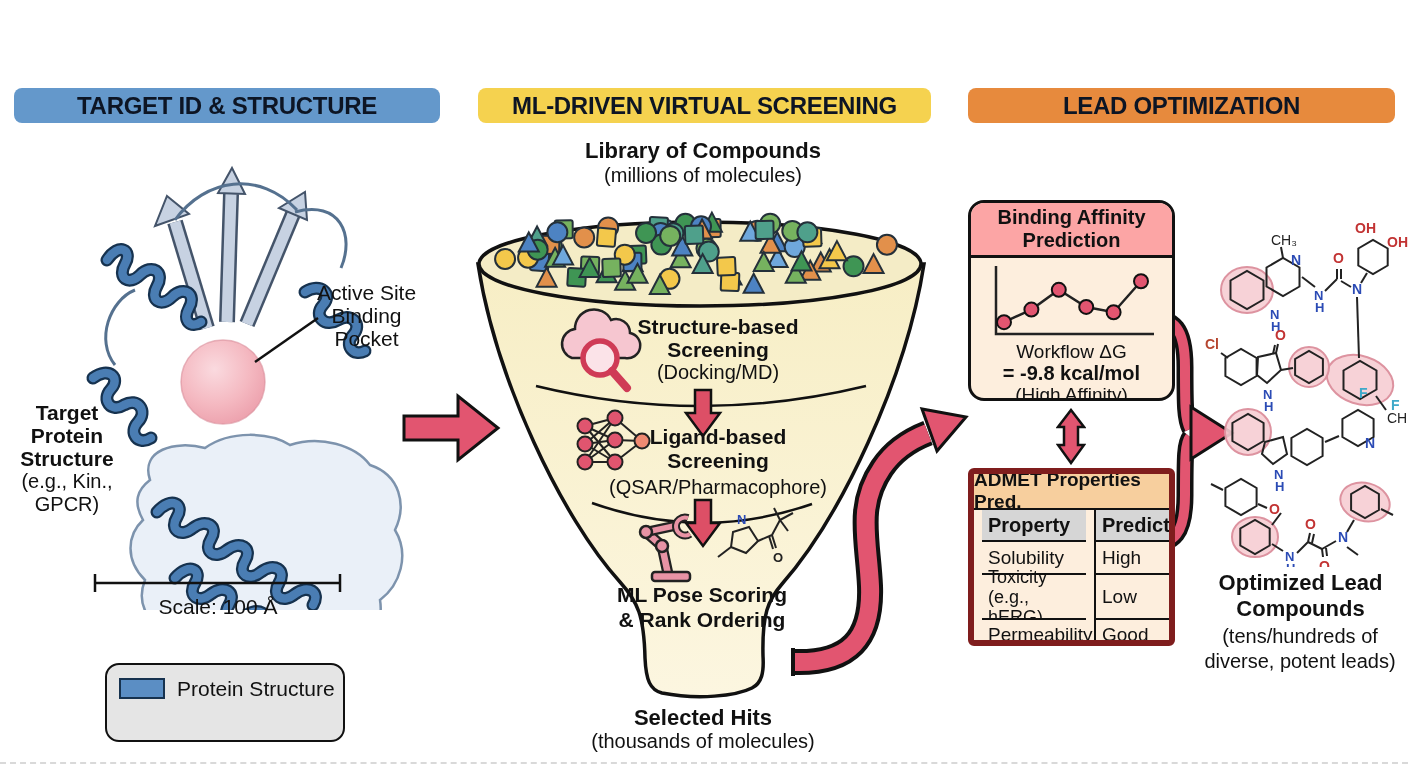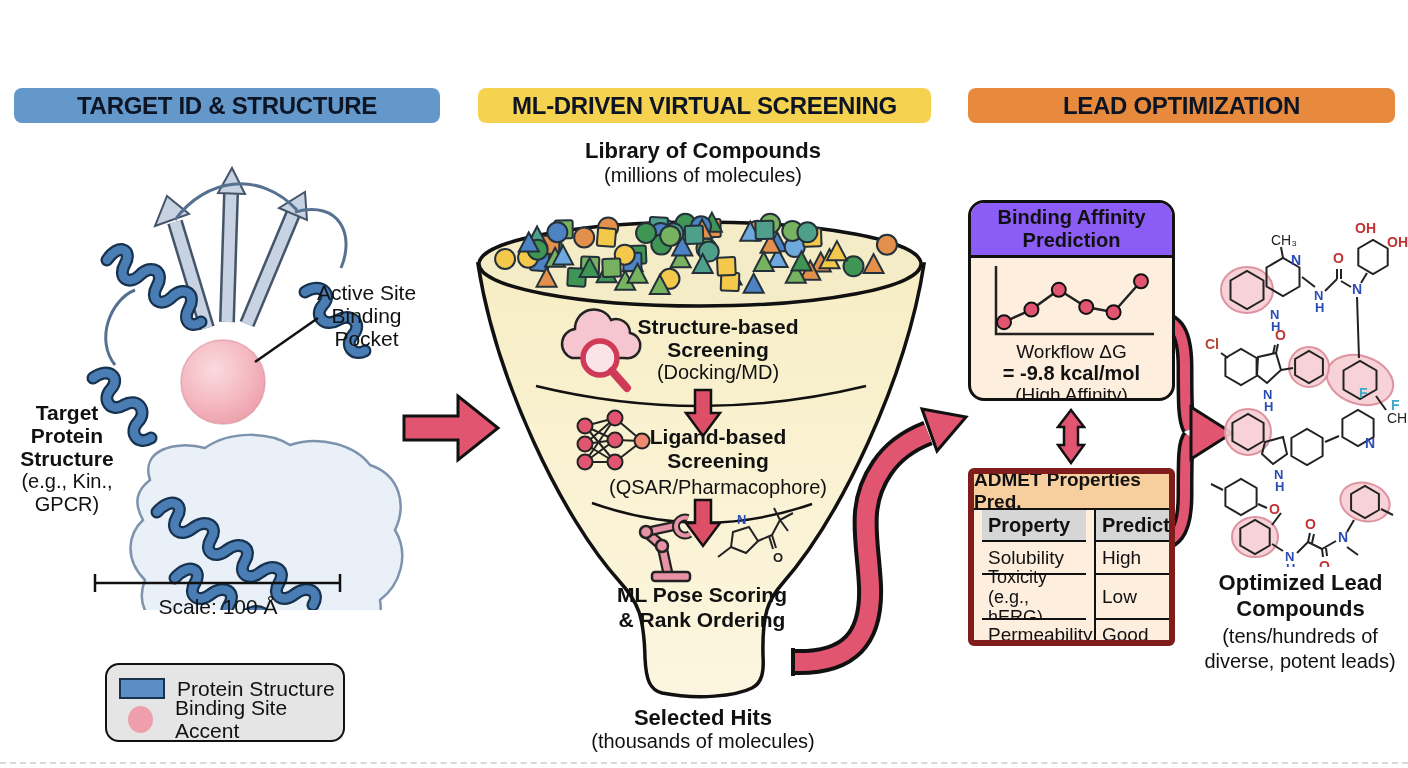--- a/index.html
+++ b/index.html
@@ -14,21 +14,21 @@
        font-weight:bold;font-size:24px;letter-spacing:-0.3px;color:#0d1524;}
   #hdr-target{left:14px;width:426px;background:#6498cb;}
   #hdr-screening{left:478px;width:453px;background:#f5d24f;}
   #hdr-lead{left:968px;width:427px;background:#e78a3d;}
   .lbl21{font-size:21px;line-height:23px;}
   .lbl20{font-size:20px;line-height:23px;}
   .lbl22{font-size:22px;line-height:26px;}
   
   #binding-box{left:968px;top:200px;width:207px;height:201px;border:3px solid #111;border-radius:16px;
                background:#fdeedd;box-sizing:border-box;overflow:hidden;}
-  #binding-box .bhead{height:52px;background:#8b5cf6;border-bottom:3px solid #111;display:flex;align-items:center;
+  #binding-box .bhead{height:52px;background:#fca5a5;border-bottom:3px solid #111;display:flex;align-items:center;
                justify-content:center;font-weight:bold;font-size:20px;line-height:23px;text-align:center;}
   #binding-lines{margin-top:1px;text-align:center;}
   #binding-l1{font-size:19px;line-height:21px;}
   #binding-l2{font-size:20px;line-height:22px;font-weight:bold;}
   #binding-l3{font-size:19px;line-height:21px;}
   
   #admet-box{left:968px;top:468px;width:207px;height:178px;border:6px solid #7f1d1d;border-radius:6px;
              background:#fdeedd;box-sizing:border-box;overflow:hidden;}
   #admet-box .ahead{height:34px;background:#f7cf9e;border-bottom:2px solid #111;display:flex;align-items:center;
              justify-content:center;font-weight:bold;font-size:19px;}
@@ -120,24 +120,20 @@
 Protein
 Structure</div>
   <div class="abs ctr lbl20 preline" style="left:6px;top:470px;width:122px">(e.g., Kin.,
 GPCR)</div>
   <div class="abs ctr lbl21" style="left:130px;top:595px;width:176px">Scale: 100 Å</div>
 
   <div class="abs" style="left:105px;top:663px;width:240px;height:79px;border:2.5px solid #111;border-radius:14px;background:#e5e5e5;box-sizing:border-box;padding:9px 0 0 12px">
     <div style="display:flex;align-items:center;height:28px">
       <span style="width:46px;height:21px;background:#5b8ec4;border:2.5px solid #16324f;box-sizing:border-box;display:inline-block"></span>
       <span class="lbl21" style="margin-left:12px">Protein Structure</span>
-    </div>
-    <div style="display:flex;align-items:center;height:30px;margin-top:2px">
-      <span style="width:27px;height:27px;border-radius:50%;background:#ef9fab;display:inline-block;margin-left:9px"></span>
-      <span class="lbl21" style="margin-left:22px">Binding Site Accent</span>
     </div>
   </div>
 
   <svg class="abs" style="left:398px;top:392px" width="106" height="74" viewBox="0 0 106 74">
     <polygon points="6,24 60,24 60,4 100,36 60,68 60,48 6,48" fill="#e25570" stroke="#111" stroke-width="3"></polygon>
   </svg>
 
   <svg class="abs" style="left:770px;top:390px" width="210" height="300" viewBox="0 0 210 300">
     <path d="M23,272 C80,274 102,248 100,196 C98,150 86,116 112,78 C124,60 140,50 158,43" fill="none" stroke="#111" stroke-width="26"></path>
     <path d="M23,272 C80,274 102,248 100,196 C98,150 86,116 112,78 C124,60 140,50 158,43" fill="none" stroke="#e25570" stroke-width="18"></path>

